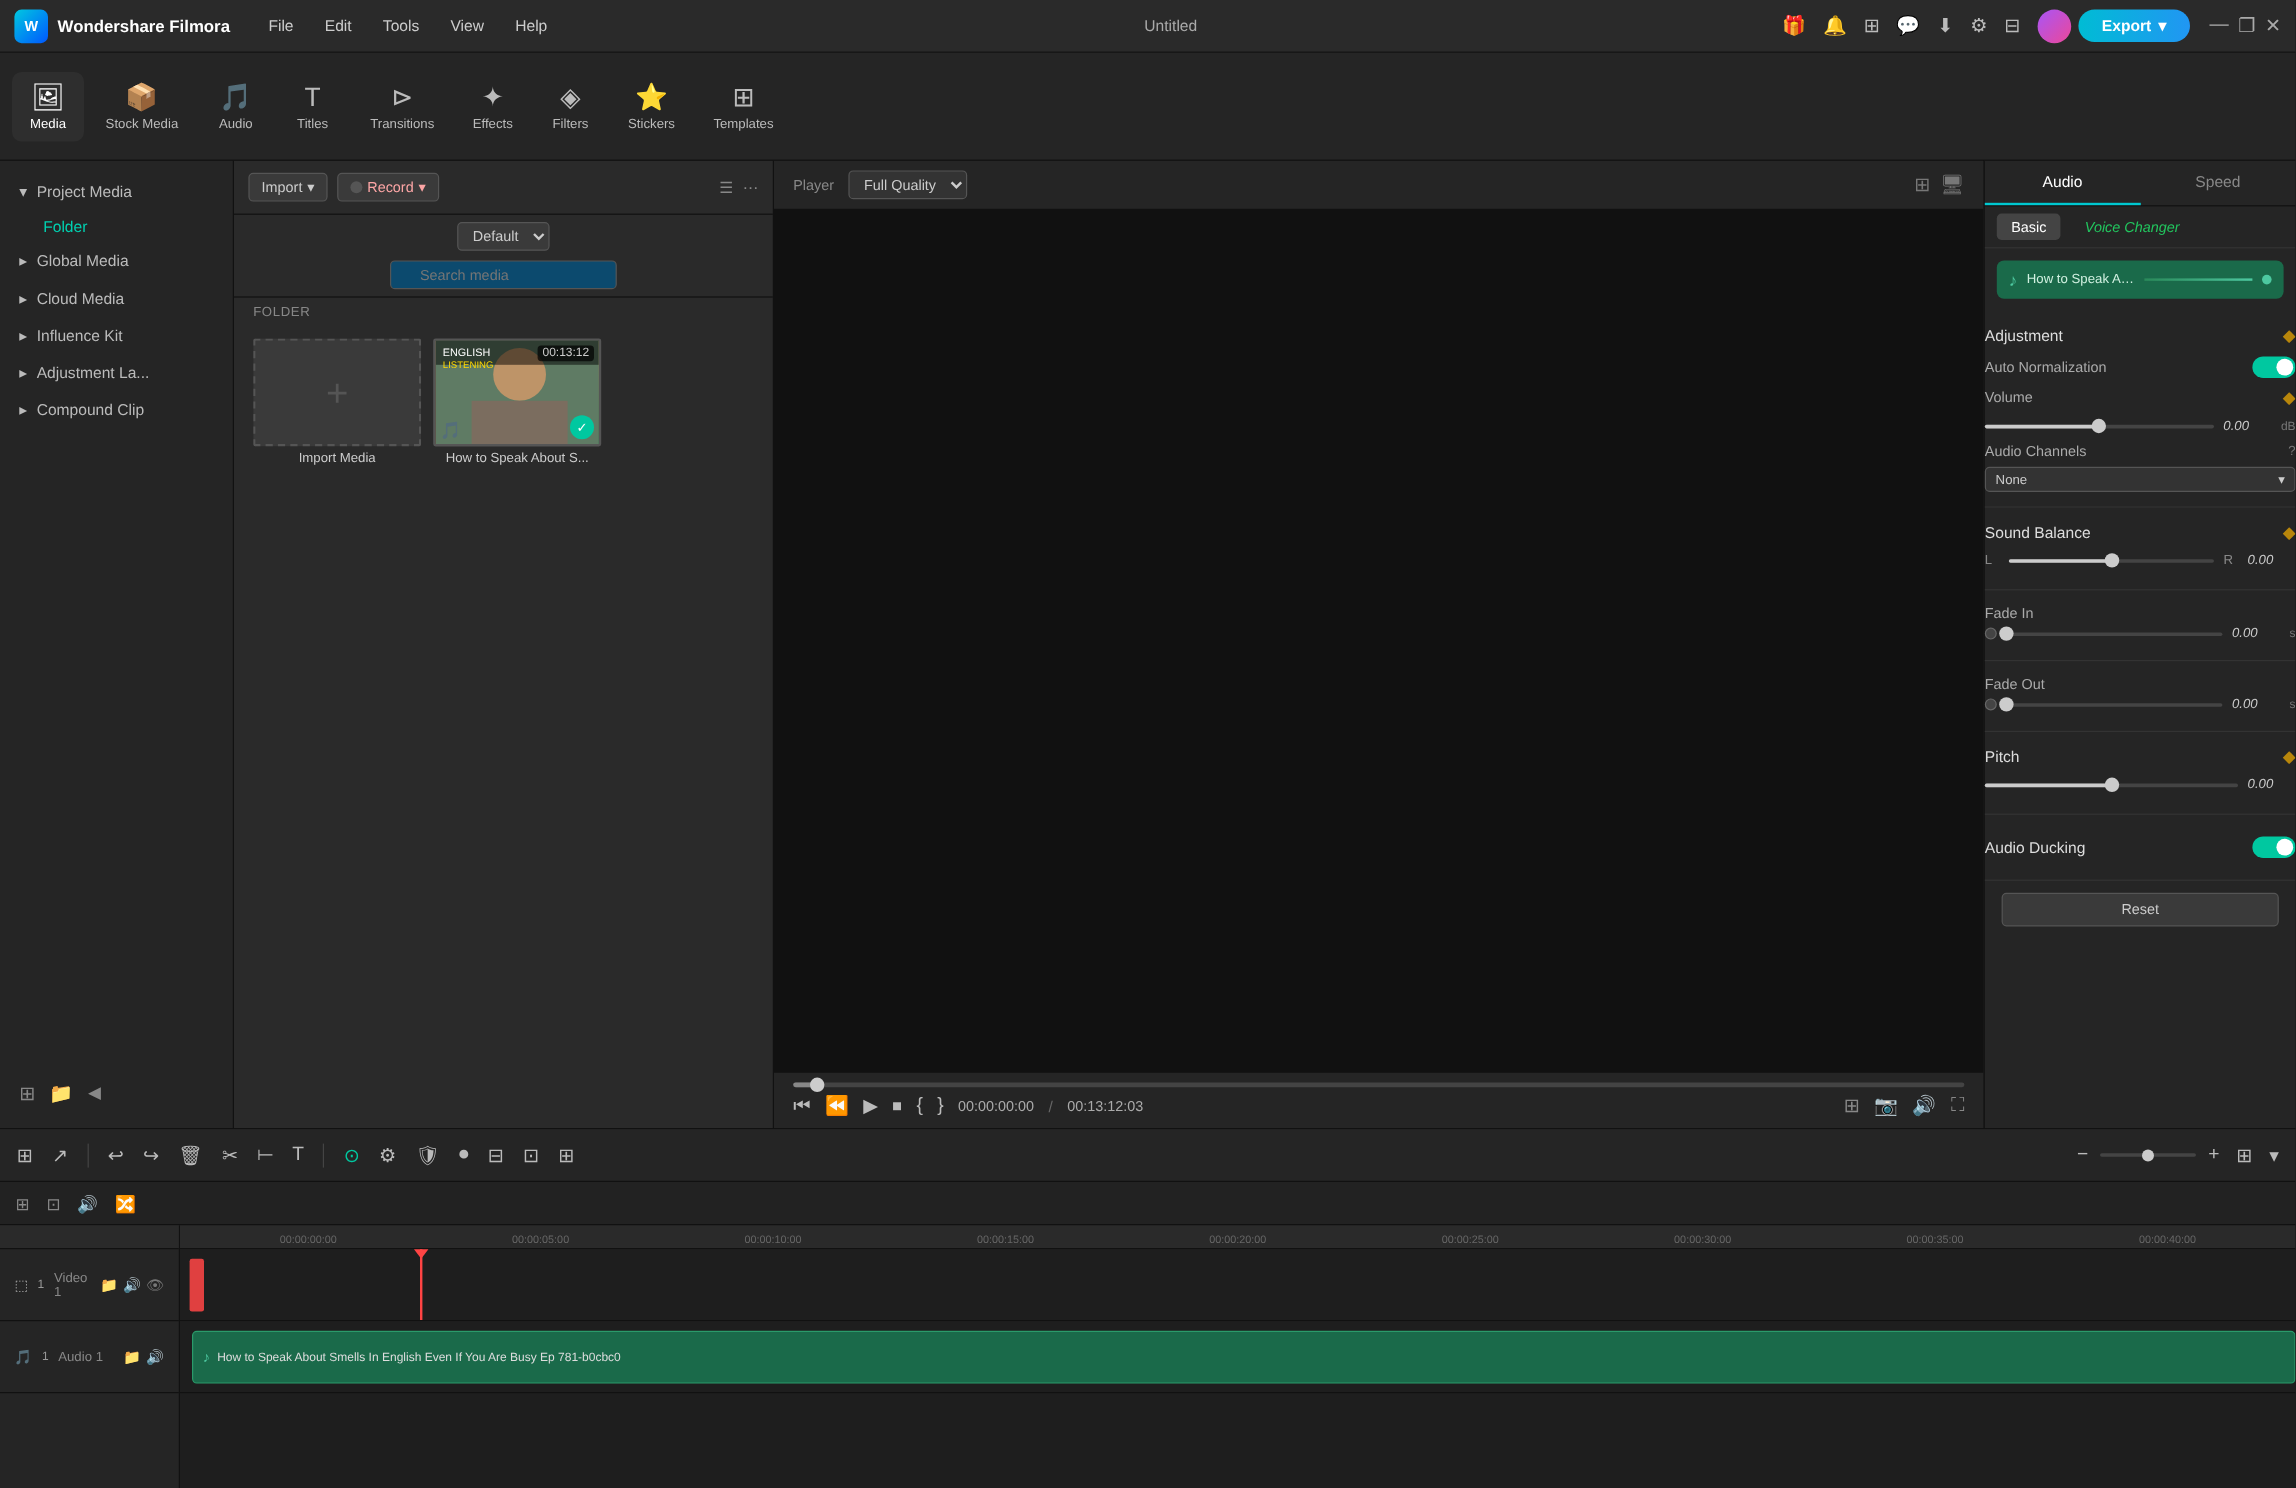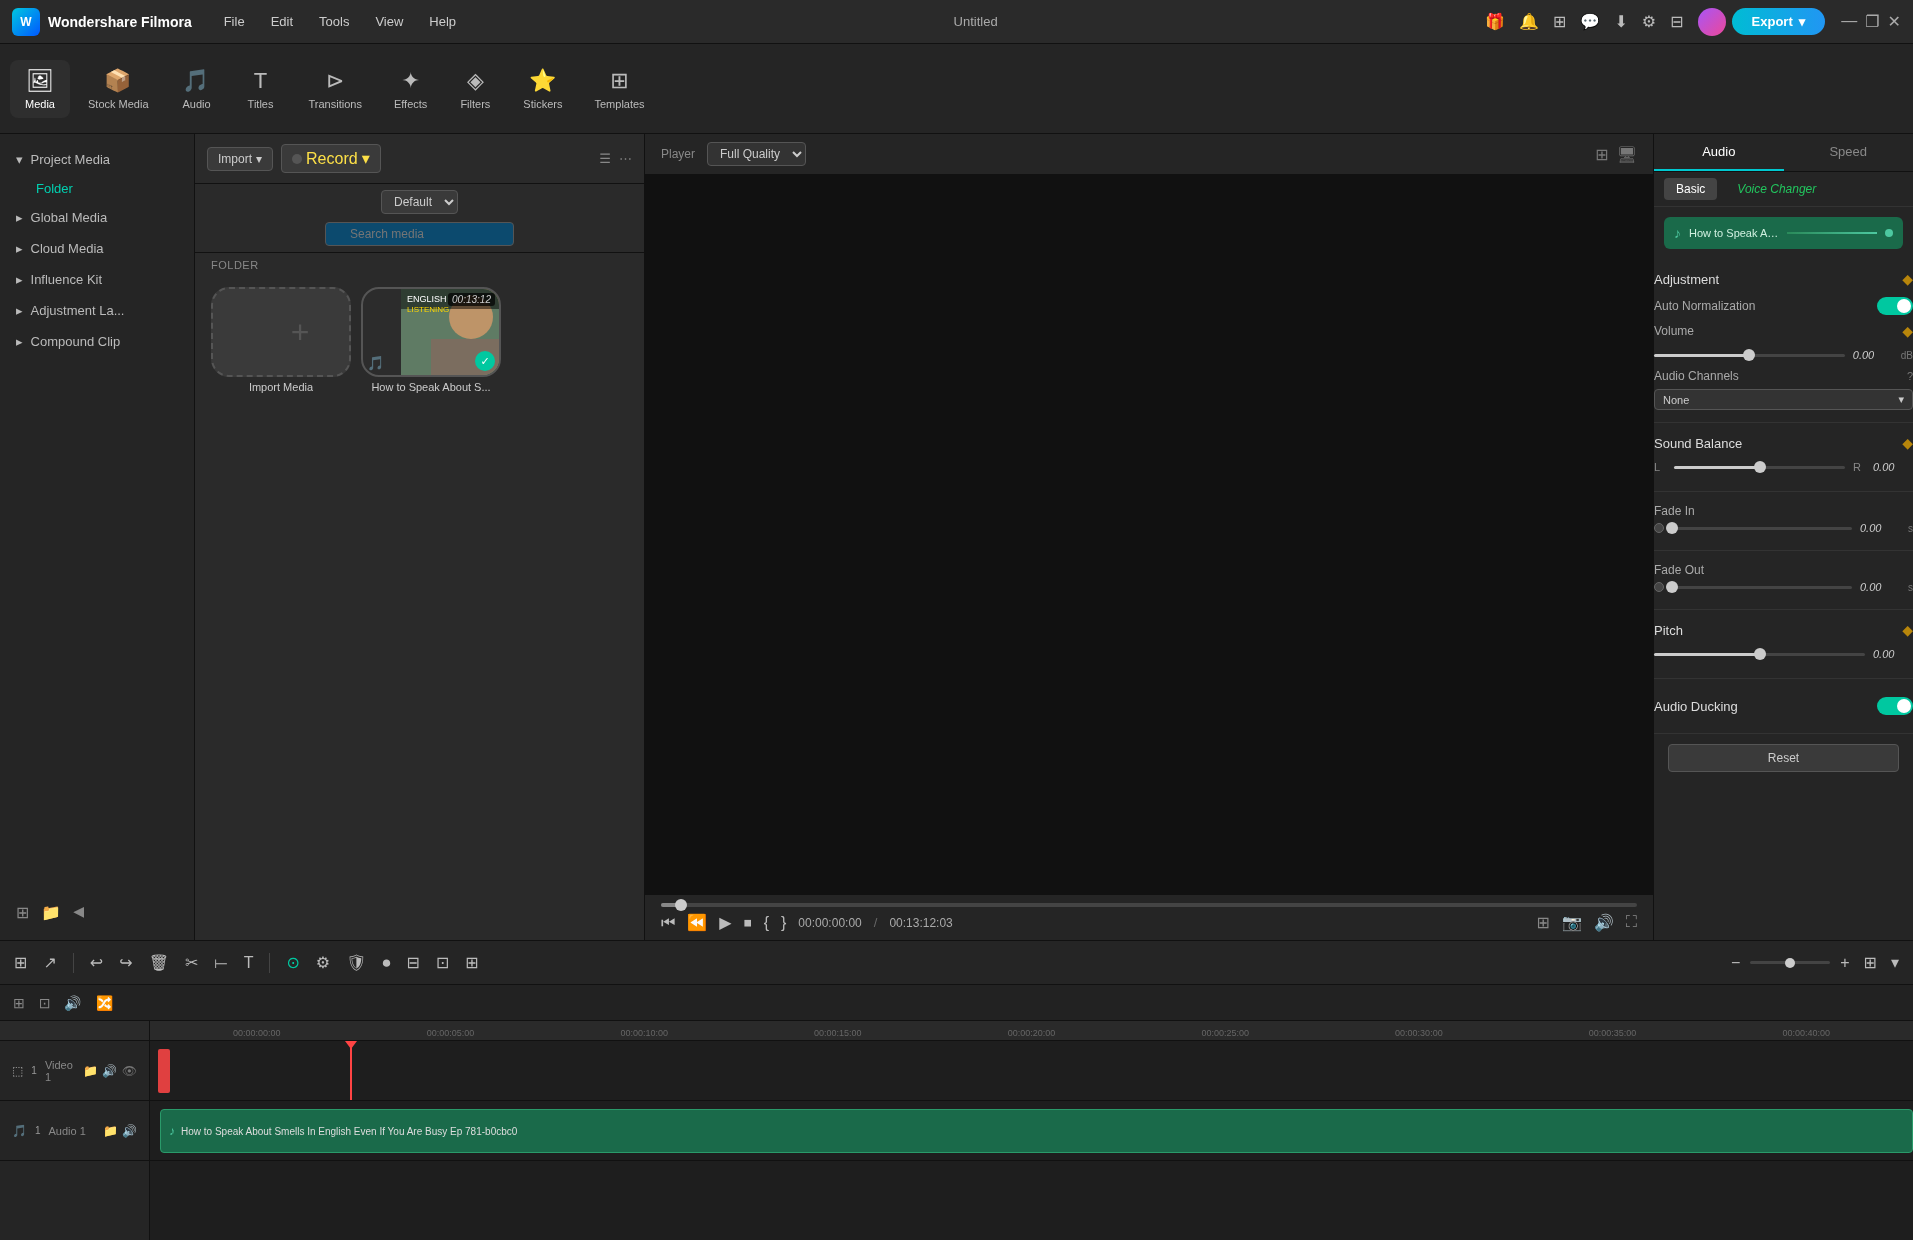--- a/index.html
+++ b/index.html
@@ -188,27 +188,27 @@
       cursor: pointer;
       display: flex;
       align-items: center;
       gap: 4px;
       font-size: 12px;
     }
     .record-btn {
       background: #3a3a3a;
       border: 1px solid #555;
       border-radius: 4px;
-      color: #fde047;
+      color: #fca5a5;
       padding: 4px 10px;
       cursor: pointer;
       display: flex;
       align-items: center;
       gap: 4px;
-      font-size: 16px;
+      font-size: 12px;
       justify-content: flex-end;
     }
     .record-dot { width: 10px; height: 10px; border-radius: 50%; background: #555; }
     .filter-icon { margin-left: auto; cursor: pointer; color: #888; }
     .more-icon { cursor: pointer; color: #888; }
     .media-search-bar {
       display: flex;
       align-items: center;
       padding: 6px 12px;
       gap: 8px;
@@ -264,29 +264,28 @@
       display: flex;
       flex-direction: column;
       align-items: center;
       gap: 4px;
       cursor: pointer;
     }
     .media-thumb {
       width: 140px;
       height: 90px;
       background: #3a3a3a;
-      border-radius: 18px;
+      border-radius: 2px;
       border: 2px dashed #555;
       display: flex;
       align-items: center;
       justify-content: center;
       font-size: 24px;
       color: #666;
       position: relative;
-      padding-left: 38px;
     }
     .media-thumb.has-content {
       border: 2px solid #555;
       background: #2c2c2c;
       overflow: hidden;
     }
     .media-thumb-img {
       width: 100%;
       height: 100%;
       background: linear-gradient(135deg, #e8c88a 0%, #d4a574 30%, #c8956c 60%, #3a8a5a 100%);
@@ -297,21 +296,20 @@
     }
     .media-badge {
       position: absolute;
       top: 4px;
       right: 4px;
       background: rgba(0,0,0,0.7);
       color: #ccc;
       font-size: 10px;
       padding: 1px 4px;
       border-radius: 3px;
-      font-style: italic;
     }
     .media-check {
       position: absolute;
       bottom: 4px;
       right: 4px;
       width: 20px;
       height: 20px;
       background: #00c8a0;
       border-radius: 50%;
       display: flex;

